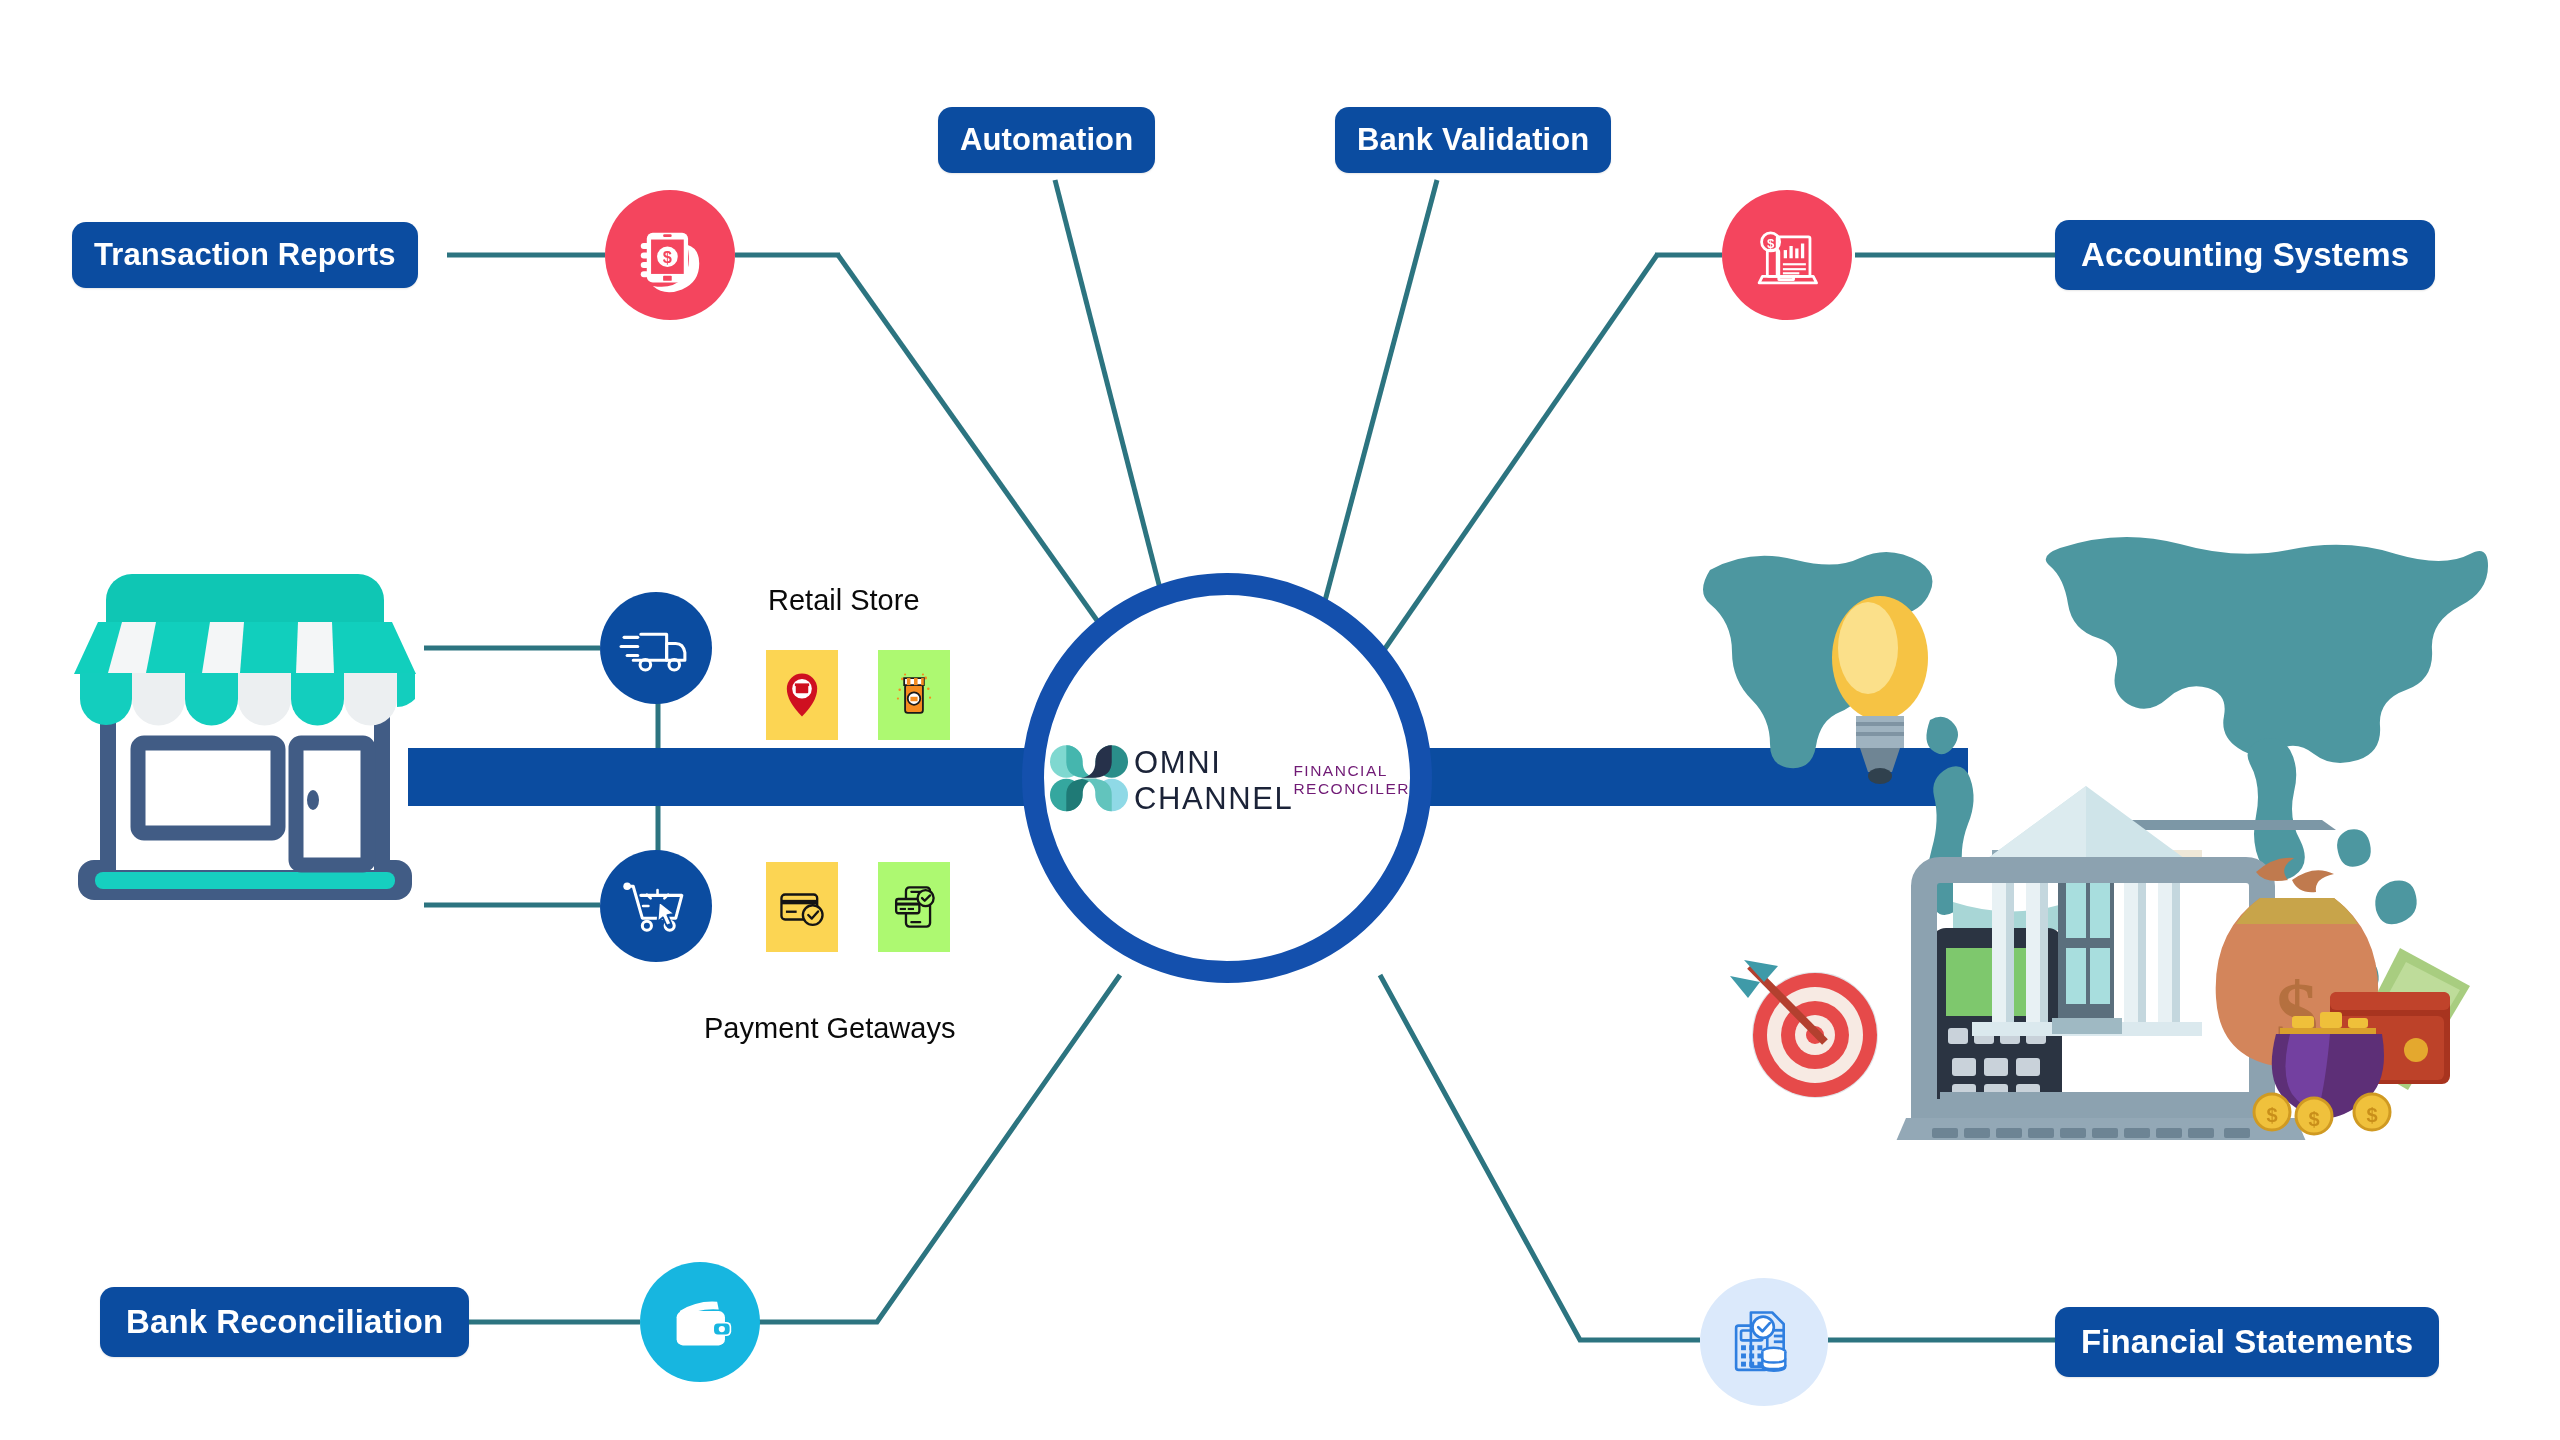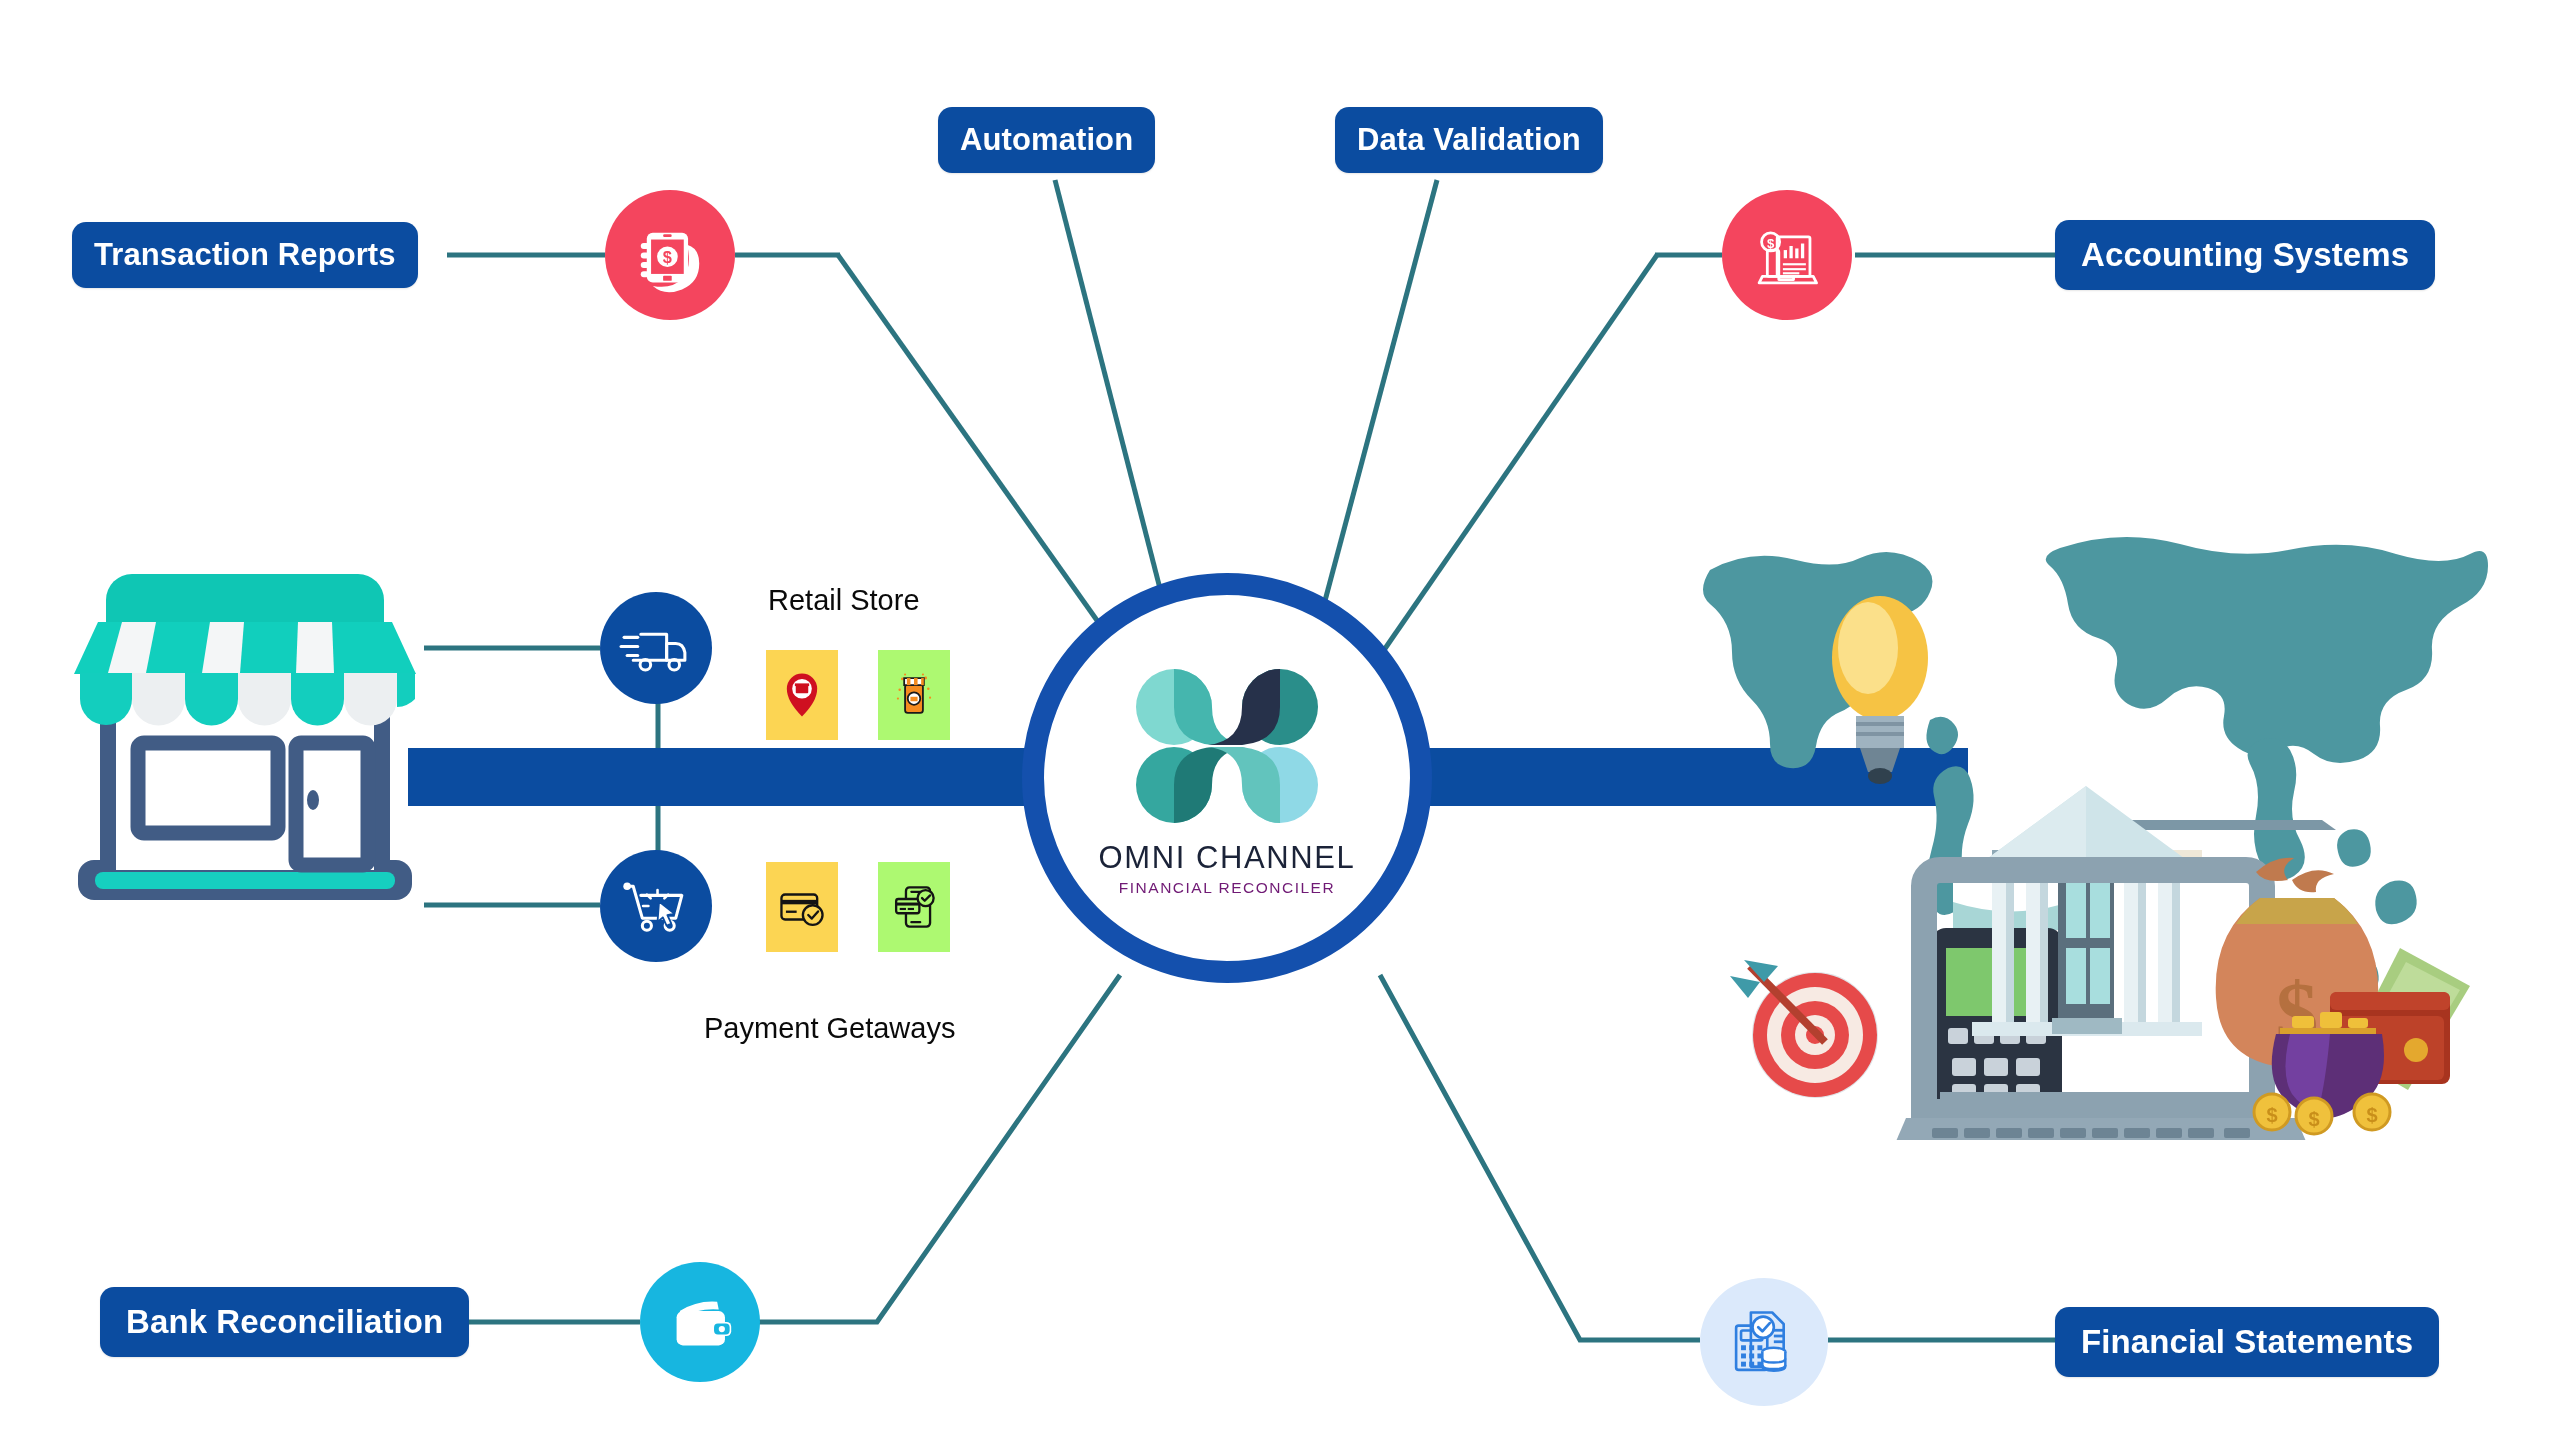--- a/index.html
+++ b/index.html
@@ -36,21 +36,21 @@
 
   
   #hub{
     position:absolute;
     left:1022px;top:573px;width:410px;height:410px;
     border-radius:50%;
     background:#ffffff;
     border:22px solid #1450ad;
     box-sizing:border-box;
     z-index:6;
-    display:flex;flex-direction:column;align-items:center;justify-content:center;
+    display:flex;flex-direction:row;align-items:center;justify-content:center;
   }
   #hub .logo-mark{width:210px;height:175px;}
   #hub .logo-t1{
     font-size:31px;color:#1b2338;letter-spacing:1.6px;margin-top:6px;font-weight:400;
   }
   #hub .logo-t2{
     font-size:15.5px;color:#701a75;letter-spacing:1.5px;margin-top:3px;
   }
 
   
@@ -330,21 +330,21 @@
       <path d="M52 164 a38 38 0 0 0 38 -38 q0 -34 34 -38 l-34 0 q-38 4 -38 38 z" fill="#1f7a76"></path>
       <circle cx="158" cy="126" r="38" fill="#8fd9e6"></circle>
       <path d="M158 164 a38 38 0 0 1 -38 -38 q0 -34 -34 -38 l34 0 q38 4 38 38 z" fill="#62c4bd"></path>
     </svg>
     <div class="logo-t1">OMNI CHANNEL</div>
     <div class="logo-t2">FINANCIAL RECONCILER</div>
   </div>
 
   <div class="pill sm" style="left:72px;top:222px;">Transaction Reports</div>
   <div class="pill sm" style="left:938px;top:107px;">Automation</div>
-  <div class="pill sm" style="left:1335px;top:107px;">Data Validation</div>
+  <div class="pill sm" style="left:1335px;top:107px;">Bank Validation</div>
   <div class="pill md" style="left:2055px;top:220px;">Accounting Systems</div>
   <div class="pill md" style="left:2055px;top:1307px;">Financial Statements</div>
   <div class="pill md" style="left:100px;top:1287px;">Bank Reconciliation</div>
 
   <div class="node pink" style="left:605px;top:190px;width:130px;height:130px;z-index:5;">
     <svg viewBox="0 0 100 100" width="86" height="86">
       <path d="M30 24 h34 a7 7 0 0 1 7 7 v44 a7 7 0 0 1 -7 7 h-34 a7 7 0 0 1 -7 -7 v-44 a7 7 0 0 1 7 -7 z" fill="#fff"></path>
       <rect x="28" y="32" width="38" height="40" fill="#f4455e"></rect>
       <rect x="42" y="26" width="10" height="3" rx="1.5" fill="#f4455e"></rect>
       <rect x="42" y="74" width="10" height="6" rx="1" fill="#f4455e"></rect>

